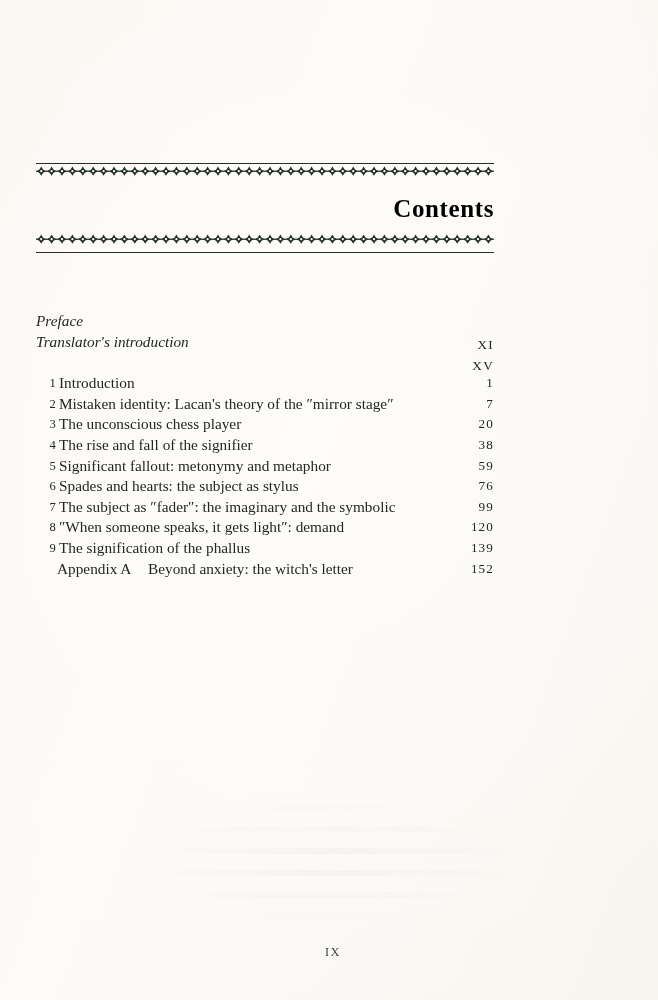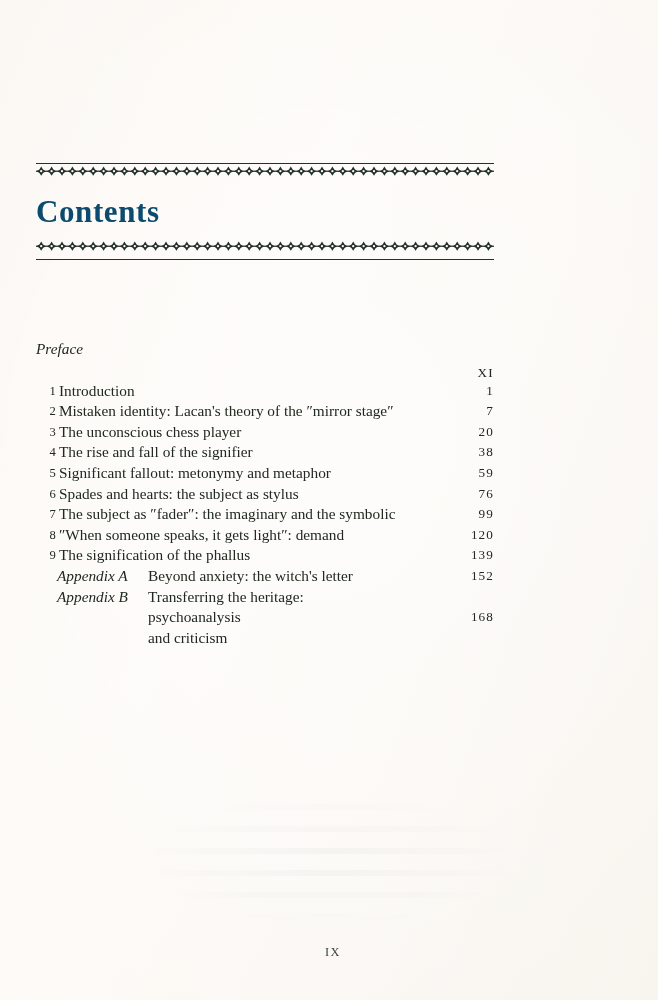--- a/index.html
+++ b/index.html
@@ -68,25 +68,25 @@
     height: 17px;
     margin: 2px 0 1px 0;
     overflow: hidden;
     display: block;
     white-space: nowrap;
     line-height: 17px;
   }
   .ornament-row svg { display: block; }
 
   .contents-title {
-    text-align: left;
+    text-align: right;
     font-weight: bold;
-    font-size: 31px;
+    font-size: 25px;
     letter-spacing: 0.6px;
-    color: #0c4a6e;
+    color: #000000;
     margin: 13px 0 12px 0;
     line-height: 1.05;
     font-family: "Liberation Serif", "DejaVu Serif", serif;
   }
 
   
   .toc {
     position: absolute;
     left: 36px;
     top: 311px;
@@ -118,39 +118,37 @@
     font-size: 13.2px;
     letter-spacing: 1.1px;
     text-align: right;
     white-space: nowrap;
   }
 
   
   .front .label {
     margin-left: 0;
     font-style: italic;
-    margin-top: 28px;
   }
   .front .page {
     font-variant: small-caps;
     letter-spacing: 1.3px;
     margin-top: 24px;
   }
 
   .front-block { margin-bottom: 0; }
   .chapter-block { margin-top: 21px; }
 
   
   .appendix .label {
     margin-left: 21px;
     padding-right: 56px;
     position: relative;
   }
   .appendix .tag {
-    font-style: italic;
     display: inline-block;
     width: 91px;
   }
   .appendix .title {
     display: inline-block;
     vertical-align: top;
     max-width: 244px;
   }
   .appendix .title .cont {
     display: block;
@@ -308,20 +306,24 @@
     <div class="rule"></div>
   </div>
 
   <div class="toc">
 
     <div class="front-block">
       <div class="entry front">
         <span class="label">Preface</span>
         <span class="page">XI</span>
       </div>
+      <div class="entry front">
+        <span class="label">Translator's introduction</span>
+        <span class="page">XV</span>
+      </div>
     </div>
 
     <div class="chapter-block">
       <div class="entry">
         <span class="num">1</span>
         <span class="label">Introduction</span>
         <span class="page">1</span>
       </div>
       <div class="entry">
         <span class="num">2</span>
@@ -362,24 +364,20 @@
         <span class="num">9</span>
         <span class="label">The signification of the phallus</span>
         <span class="page">139</span>
       </div>
 
       <div class="entry appendix">
         <span class="label"><span class="tag">Appendix A</span><span class="title">Beyond anxiety: the witch's letter</span></span>
         <span class="page">152</span>
       </div>
 
-      <div class="entry appendix two-line">
-        <span class="label"><span class="tag">Appendix B</span><span class="title"><span>Transferring the heritage: psychoanalysis</span><span class="cont">and criticism</span></span></span>
-        <span class="page">168</span>
-      </div>
     </div>
 
 
   </div>
 
   <div class="folio">IX</div>
 
 </div>
 
 </body></html>

